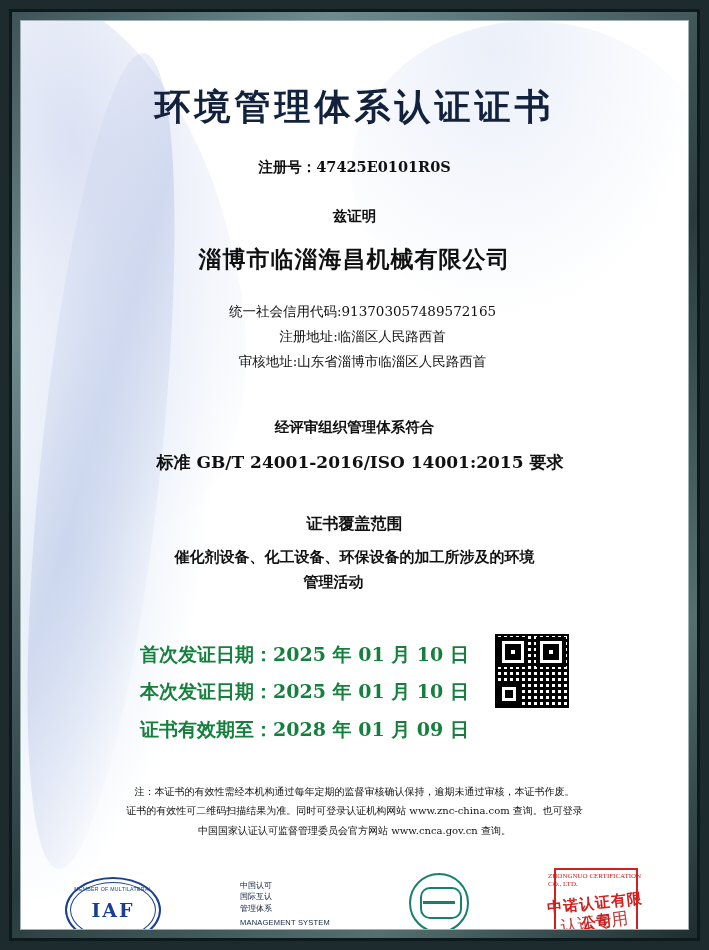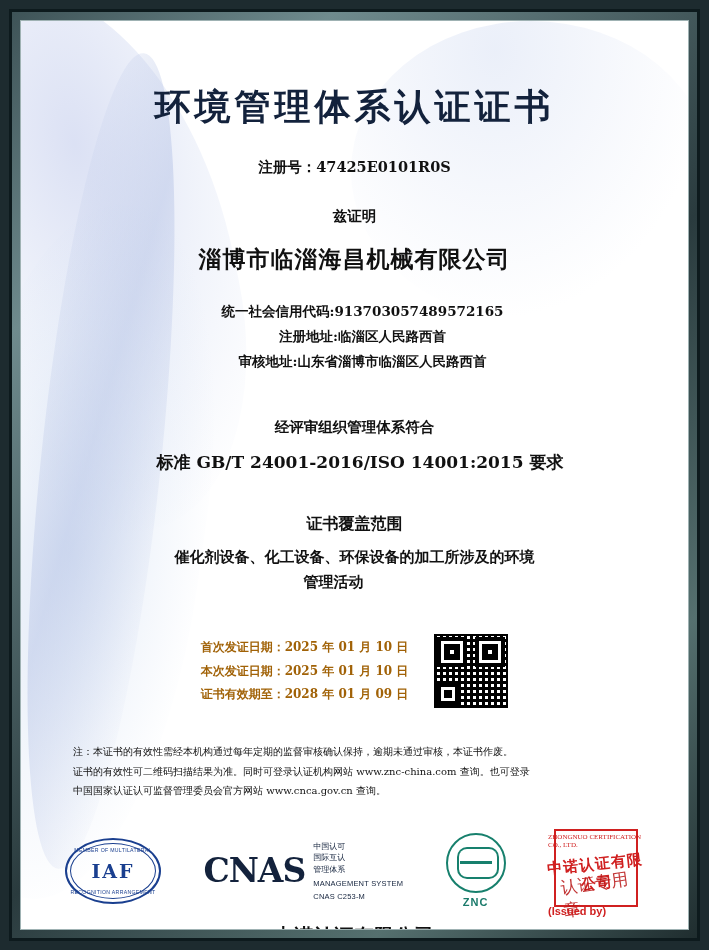--- a/index.html
+++ b/index.html
@@ -116,21 +116,21 @@
     letter-spacing: 1px;
     font-family: "DejaVu Serif", "Liberation Serif", serif;
   }
   .info-block {
     margin-top: 24px;
     text-align: center;
     line-height: 1.85;
     font-size: 13.5px;
     color: #111;
     font-family: "DejaVu Serif", "Liberation Serif", serif;
-    font-weight: bold;
+    font-weight: normal;
     padding-left: 16px;
   }
   .standard-block {
     margin-top: 44px;
     text-align: center;
     color: #111;
     font-family: "DejaVu Serif", "Liberation Serif", serif;
   }
   .standard-block .line1 {
     font-size: 14.5px;
@@ -168,24 +168,24 @@
 
   .dates-row {
     margin-top: 40px;
     display: flex;
     justify-content: center;
     align-items: flex-start;
     gap: 26px;
   }
   .dates {
     font-family: "DejaVu Serif", "Liberation Serif", serif;
-    font-size: 12px;
+    font-size: 19px;
     font-weight: bold;
     line-height: 1.95;
-    color: #a16207;
+    color: #15803d;
     padding-top: 2px;
   }
   .dates .dlabel { }
   .qr {
     width: 74px;
     height: 74px;
     background-color: #fff;
     background-image:
       repeating-linear-gradient(90deg, #000 0 3px, #fff 3px 6px),
       repeating-linear-gradient(0deg, #000 0 3px, #fff 3px 6px);
@@ -211,20 +211,21 @@
     box-sizing: border-box;
     box-shadow: inset 0 0 0 3px #fff, inset 0 0 0 9px #000;
   }
 
   .notes {
     margin: 34px 52px 0 52px;
     font-size: 10px;
     line-height: 1.95;
     color: #111;
     font-family: "DejaVu Serif", "Liberation Serif", serif;
+    text-align: center;
   }
 
   .logos {
     margin-top: 22px;
     display: flex;
     align-items: center;
     justify-content: space-between;
     padding: 0 44px;
     height: 96px;
   }
@@ -460,21 +461,20 @@
         <div class="logos">
 
           <div class="iaf">
             <div class="ring"></div>
             <div class="iaf-top">MEMBER OF MULTILATERAL</div>
             <div class="iaf-text">IAF</div>
             <div class="iaf-bot">RECOGNITION ARRANGEMENT</div>
           </div>
 
           <div class="cnas">
-            <div class="cnas-mark">CNAS</div>
             <div>
               <div class="cnas-side">中国认可</div>
               <div class="cnas-side">国际互认</div>
               <div class="cnas-side">管理体系</div>
               <div class="cnas-sub">MANAGEMENT SYSTEM</div>
               <div class="cnas-sub">CNAS C253-M</div>
             </div>
           </div>
 
           <div class="znc">

